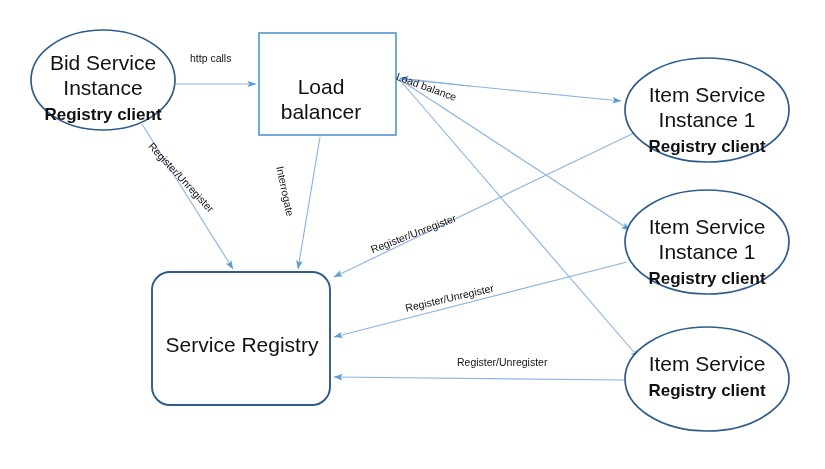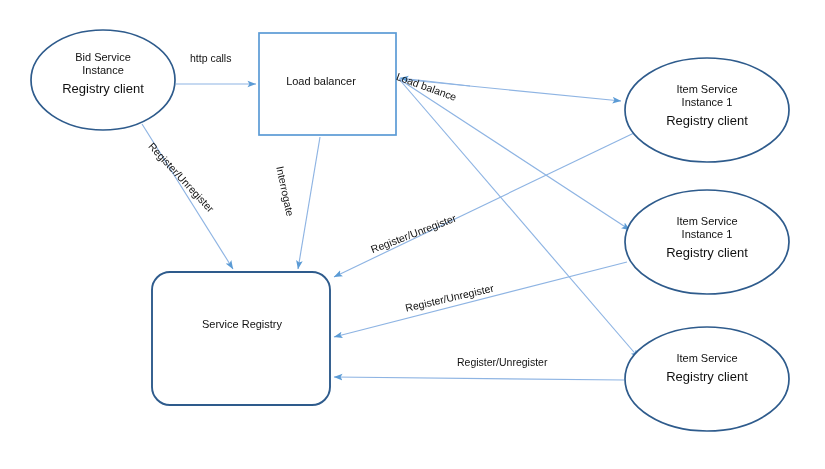--- a/index.html
+++ b/index.html
@@ -6,22 +6,22 @@
   body{
     width:825px;height:469px;position:relative;overflow:hidden;
     font-family:"Liberation Sans","DejaVu Sans",sans-serif;
     color:#1a1a1a;
   }
   #canvas{position:absolute;inset:0;width:825px;height:469px;}
   .node-label{
     position:absolute;text-align:center;pointer-events:none;
     line-height:1.18;
   }
-  .nl-title{font-size:11px;font-weight:400;color:#111;}
-  .nl-sub{font-size:13px;font-weight:400;color:#111;margin-top:4px;}
+  .nl-title{font-size:21px;font-weight:400;color:#111;}
+  .nl-sub{font-size:17px;font-weight:700;color:#111;margin-top:4px;}
   .edge-label{
     position:absolute;font-size:10.5px;color:#111;white-space:nowrap;
     transform-origin:0 0;pointer-events:none;
   }
   .edge-label.plain{transform-origin:50% 50%;}
 </style>
 </head>
 <body>
 
 <svg id="canvas" viewBox="0 0 825 469" xmlns="http://www.w3.org/2000/svg">
@@ -68,21 +68,21 @@
 <div class="node-label" style="left:23px;top:51px;width:160px;">
   <div class="nl-title">Bid Service</div>
   <div class="nl-title">Instance</div>
   <div class="nl-sub">Registry client</div>
 </div>
 
 <div class="node-label" style="left:259px;top:75px;width:124px;">
   <div class="nl-title">Load balancer</div>
 </div>
 
-<div class="node-label" style="left:152px;top:318px;width:180px;text-align:center;">
+<div class="node-label" style="left:152px;top:333px;width:180px;text-align:center;">
   <div class="nl-title">Service Registry</div>
 </div>
 
 <div class="node-label" style="left:627px;top:83px;width:160px;">
   <div class="nl-title">Item Service</div>
   <div class="nl-title">Instance 1</div>
   <div class="nl-sub">Registry client</div>
 </div>
 
 <div class="node-label" style="left:627px;top:215px;width:160px;">

